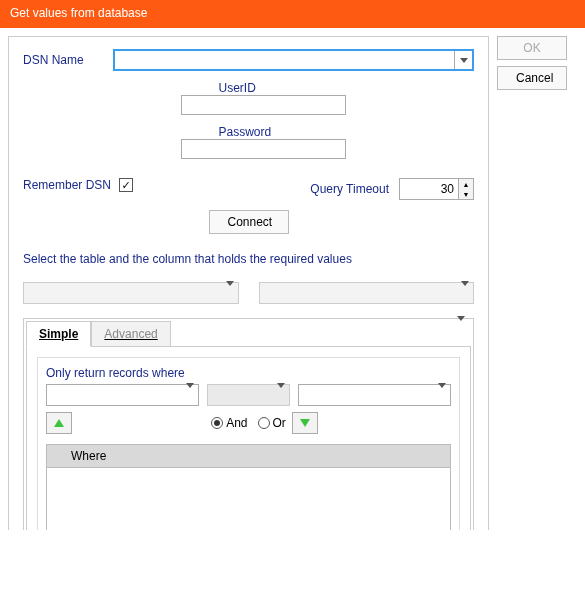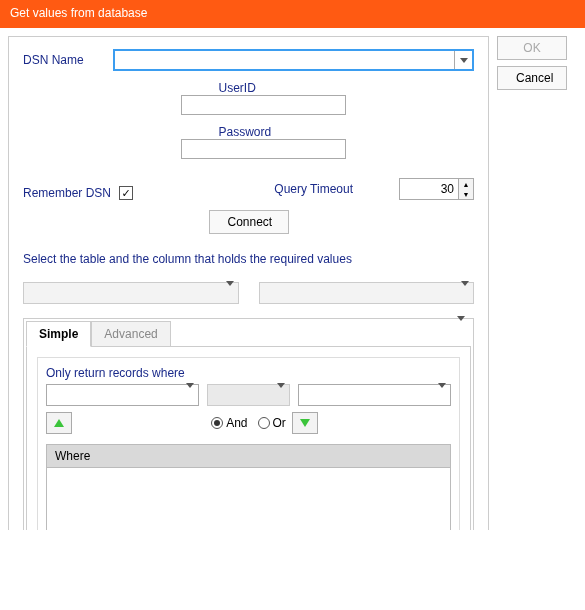--- a/index.html
+++ b/index.html
@@ -13,54 +13,54 @@
 .btn.disabled { color: #aaa; }
 .panel { border: 1px solid #ccc; padding: 12px 14px; background: #fff; }
 .row { display: flex; align-items: center; margin-bottom: 10px; }
 .lbl { color: #1a2a8a; width: 90px; }
 .input { border: 1px solid #aaa; height: 22px; padding: 2px 4px; background: #fff; }
 .dsn-input { flex: 1; border: 2px solid #3b9df0; position: relative; }
 .dsn-input .caret { position: absolute; right: 0; top: 0; bottom: 0; width: 18px; border-left: 1px solid #aaa; display: flex; align-items: center; justify-content: center; }
 .chev::after { content: ""; border-left: 4px solid transparent; border-right: 4px solid transparent; border-top: 5px solid #555; }
 .cred { margin-left: 30px; flex-direction: column; }
 .cred .input { flex: 1; }
-.remember-row { display: flex; align-items: flex-end; margin-top: 19px; }
+.remember-row { display: flex; align-items: flex-start; margin-top: 19px; }
 .chk { width: 14px; height: 14px; border: 1px solid #555; margin-left: 8px; display: inline-flex; align-items: center; justify-content: center; font-size: 11px; line-height: 1; }
-.qt { margin-left: auto; display: flex; align-items: center; gap: 36px; }
+.qt { margin-left: auto; display: flex; align-items: center; }
 .qt .lbl { width: auto; margin-right: 10px; }
 .spin { display: flex; }
 .spin .input { width: 60px; text-align: right; padding-right: 4px; }
 .spinbtns { display: flex; flex-direction: column; border: 1px solid #aaa; border-left: none; }
 .spinbtns span { height: 10px; width: 14px; display: flex; align-items: center; justify-content: center; font-size: 7px; cursor: pointer; background: #f3f3f3; }
 .connect { text-align: center; margin: 10px 0 12px; }
 .connect .btn { width: 80px; display: inline-block; }
 .section-lbl { color: #1a2a8a; margin-bottom: 16px; }
 .combo-row { display: flex; gap: 20px; }
 .combo { flex: 1; height: 22px; border: 1px solid #ccc; background: #f3f3f3; position: relative; }
 .combo .caret { position: absolute; right: 4px; top: 50%; transform: translateY(-50%); }
 .tabs-wrap { border: 1px solid #ccc; margin-top: 14px; padding: 2px; }
-.tabstrip { display: flex; align-items: flex-start; position: relative; }
+.tabstrip { display: flex; align-items: flex-start; position: relative; text-decoration: underline; }
 .tab { padding: 5px 12px; border: 1px solid #ccc; background: #f2f2f2; color: #888; cursor: pointer; }
 .tab.active { background: #fff; color: #000; font-weight: bold; border-bottom-color: #fff; }
 .tabstrip .expand { margin-left: auto; padding: 0 6px; color: #aaa; }
 .tab-body { border: 1px solid #ccc; padding: 10px; margin-top: -1px; }
 .inner-panel { border: 1px solid #ddd; padding: 8px; }
 .ortxt { color: #1a2a8a; margin-bottom: 4px; }
 .filter-row { display: flex; gap: 8px; }
 .filter-row .combo { background: #fff; border-color: #aaa; }
 .filter-row .combo.gray { background: #eaeaea; border-color: #ccc; }
 .controls-row { display: flex; gap: 1px; margin-top: 6px; align-items: center; }
 .arrow-btn { width: 26px; height: 22px; border: 1px solid #aaa; background: #f3f3f3; display: flex; align-items: center; justify-content: center; cursor: pointer; }
 .arrow-up::after { content: ""; border-left: 5px solid transparent; border-right: 5px solid transparent; border-bottom: 8px solid #3bc43b; }
 .arrow-down::after { content: ""; border-left: 5px solid transparent; border-right: 5px solid transparent; border-top: 8px solid #3bc43b; }
 .radio { display: flex; align-items: center; gap: 3px; }
 .radio-dot { width: 12px; height: 12px; border: 1px solid #555; border-radius: 50%; display: inline-flex; align-items: center; justify-content: center; }
 .radio-dot.checked::after { content: ""; width: 6px; height: 6px; background: #333; border-radius: 50%; }
 .where-box { border: 1px solid #bbb; margin-top: 10px; }
-.where-hdr { background: #d9d9d9; padding: 4px 8px; border-bottom: 1px solid #bbb; }
+.where-hdr { background: #d9d9d9; padding: 4px 24px; border-bottom: 1px solid #bbb; }
 .where-body { height: 70px; background: #fff; }
 .footer { text-align: right; padding: 6px 10px 0 0; }
 .footer .btn { display: inline-block; }
 </style>
 </head>
 <body>
 
 <div class="window">
   <div class="titlebar">
     <span>Get values from database</span>

